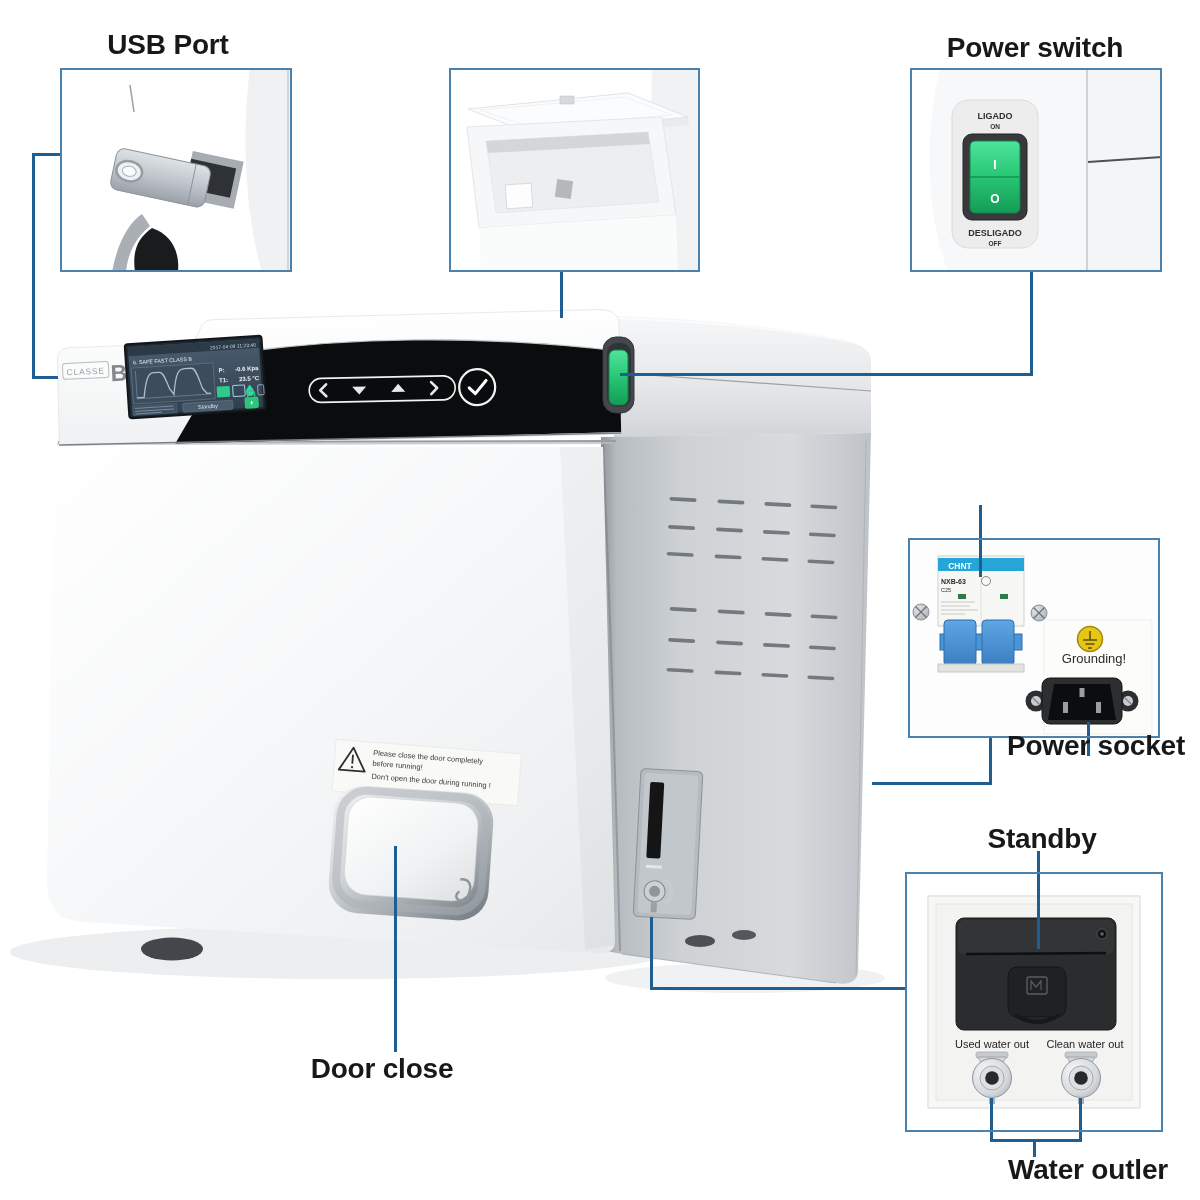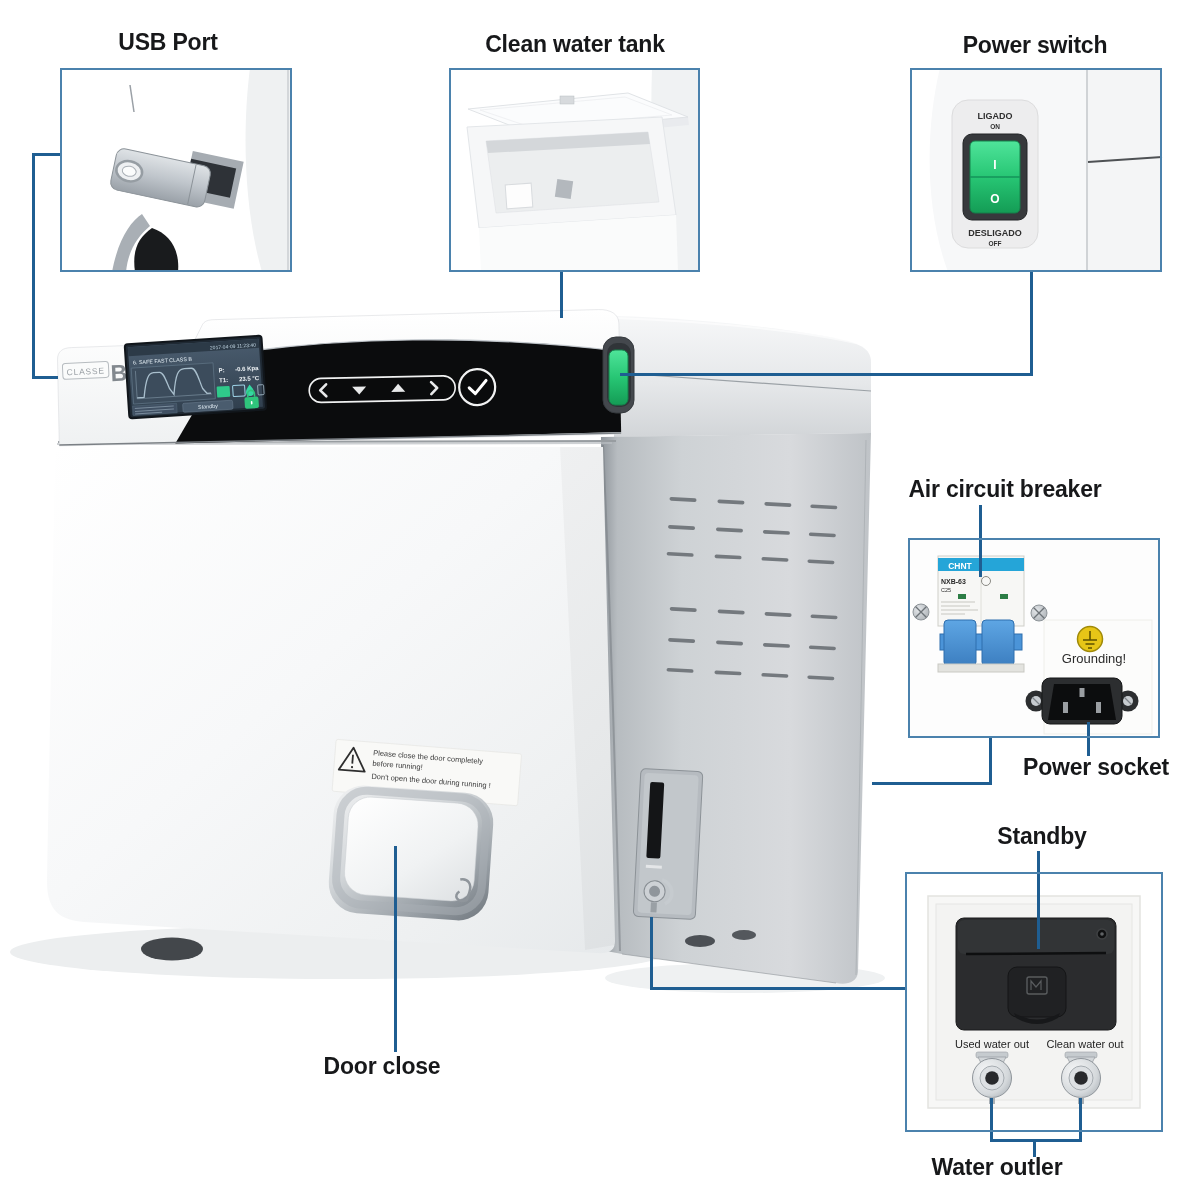--- a/index.html
+++ b/index.html
@@ -2,21 +2,21 @@
 <html><head>
 <meta charset="utf-8">
 <style>
   html,body{margin:0;padding:0;background:#ffffff;}
   .canvas{position:relative;width:1200px;height:1200px;background:#fff;
           font-family:"Liberation Sans",sans-serif;overflow:hidden;}
   svg.scene{position:absolute;left:0;top:0;z-index:1;}
   svg text{font-family:"Liberation Sans",sans-serif;}
   .line{position:absolute;background:#1f5e92;z-index:2;}
   .inset{position:absolute;border:2px solid #4b82ad;z-index:3;box-sizing:border-box;}
-  .label{position:absolute;transform:translateX(-50%);font-size:23px;font-weight:700;
+  .label{position:absolute;transform:translateX(-50%);font-size:28px;font-weight:700;
          color:#17181a;letter-spacing:-0.2px;white-space:nowrap;z-index:4;}
 </style>
 </head>
 <body>
 
 <div class="canvas">
 
 <svg class="scene" width="1200" height="1200" viewBox="0 0 1200 1200">
   <defs>
     <linearGradient id="gradTop" x1="0" y1="0" x2="0" y2="1">
@@ -378,21 +378,19 @@
 <div class="line" style="left:990px;top:1139px;width:92px;height:3px"></div>
 <div class="line" style="left:1033px;top:1139px;width:3px;height:18px"></div>
 
 <div class="inset" style="left:60px;top:68px;width:232px;height:204px"></div>
 <div class="inset" style="left:449px;top:68px;width:251px;height:204px"></div>
 <div class="inset" style="left:910px;top:68px;width:252px;height:204px"></div>
 <div class="inset" style="left:908px;top:538px;width:252px;height:200px"></div>
 <div class="inset" style="left:905px;top:872px;width:258px;height:260px"></div>
 
 <div class="label" style="left:168px;top:29px">USB Port</div>
-<div class="label" style="left:575px;top:31px">Clean water tank</div>
 <div class="label" style="left:1035px;top:32px">Power switch</div>
-<div class="label" style="left:1005px;top:476px">Air circuit breaker</div>
-<div class="label" style="left:1096px;top:754px">Power socket</div>
+<div class="label" style="left:1096px;top:730px">Power socket</div>
 <div class="label" style="left:1042px;top:823px">Standby</div>
 <div class="label" style="left:382px;top:1053px">Door close</div>
-<div class="label" style="left:997px;top:1154px">Water outler</div>
+<div class="label" style="left:1088px;top:1154px">Water outler</div>
 
 </div>
 
 </body></html>

